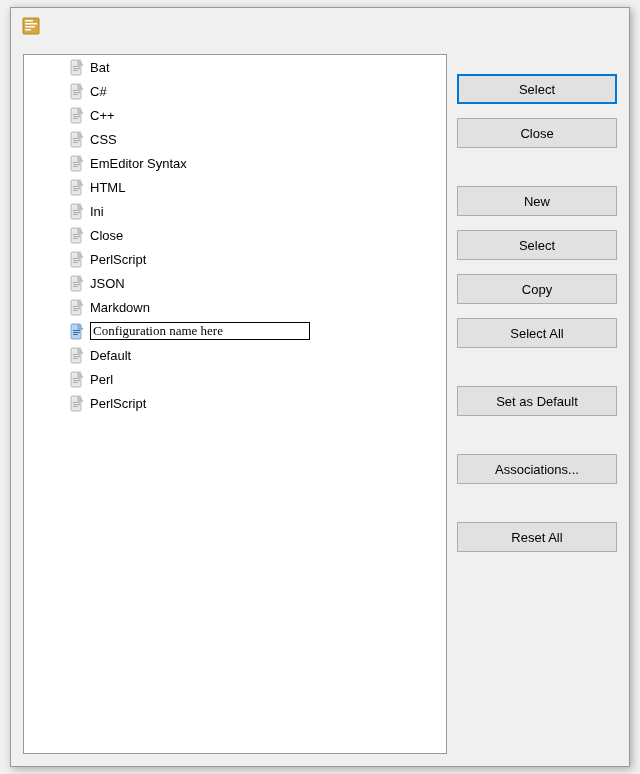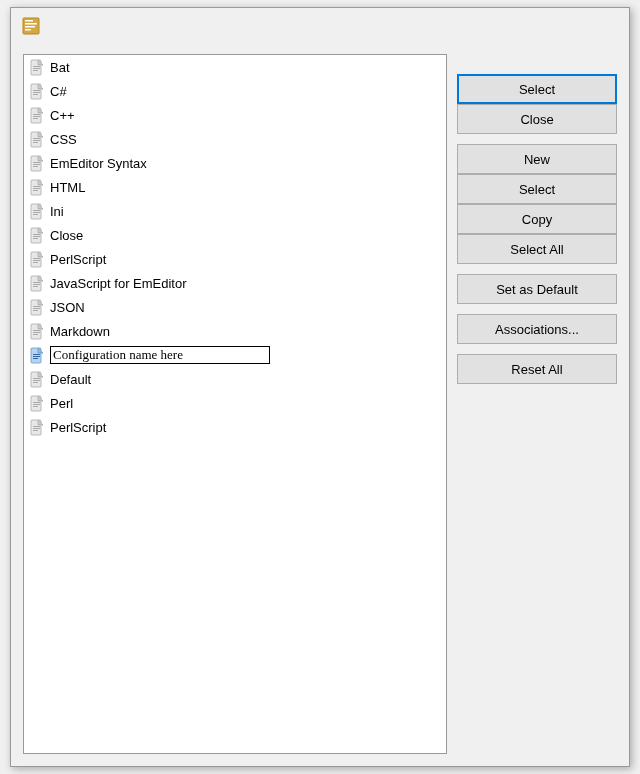--- a/index.html
+++ b/index.html
@@ -84,20 +84,21 @@
       flex: 1;
       overflow: hidden;
       position: relative;
       display: flex;
     }
     .list-scroll {
       flex: 1;
       overflow-y: auto;
       overflow-x: hidden;
       scrollbar-width: thin;
+      margin-left: 40px;
     }
     .list-scroll::-webkit-scrollbar {
       width: 16px;
     }
     .list-scroll::-webkit-scrollbar-track {
       background: #f0f0f0;
     }
     .list-scroll::-webkit-scrollbar-thumb {
       background: #c0c0c0;
       border: 1px solid #999;
@@ -137,21 +138,21 @@
       outline: none;
       font-size: 13px;
       font-family: inherit;
       padding: 0 2px;
       width: 220px;
     }
     .buttons-panel {
       display: flex;
       flex-direction: column;
       width: 160px;
-      gap: 0;
+      gap: 14px;
       padding-top: 22px;
     }
     .dialog-btn {
       width: 100%;
       height: 30px;
       background: #e1e1e1;
       border: 1px solid #adadad;
       cursor: pointer;
       font-size: 13px;
       font-family: inherit;
@@ -305,32 +306,20 @@
             <div class="list-item">
               <span class="list-item-icon">
                 <svg width="14" height="17" viewBox="0 0 14 17">
     <rect x="1" y="1" width="10" height="15" rx="1" fill="#e8e8e8" stroke="#aaa" stroke-width="0.8"></rect>
     <polygon points="8,1 13,6 8,6" fill="#ccc" stroke="#aaa" stroke-width="0.8"></polygon>
     <rect x="3" y="7" width="7" height="1" fill="#aaa" rx="0.3"></rect>
     <rect x="3" y="9" width="7" height="1" fill="#aaa" rx="0.3"></rect>
     <rect x="3" y="11" width="5" height="1" fill="#aaa" rx="0.3"></rect>
   </svg>
               </span>
-              <span class="list-item-text">JavaScript for EmEditor</span>
-            </div>
-            <div class="list-item">
-              <span class="list-item-icon">
-                <svg width="14" height="17" viewBox="0 0 14 17">
-    <rect x="1" y="1" width="10" height="15" rx="1" fill="#e8e8e8" stroke="#aaa" stroke-width="0.8"></rect>
-    <polygon points="8,1 13,6 8,6" fill="#ccc" stroke="#aaa" stroke-width="0.8"></polygon>
-    <rect x="3" y="7" width="7" height="1" fill="#aaa" rx="0.3"></rect>
-    <rect x="3" y="9" width="7" height="1" fill="#aaa" rx="0.3"></rect>
-    <rect x="3" y="11" width="5" height="1" fill="#aaa" rx="0.3"></rect>
-  </svg>
-              </span>
               <span class="list-item-text">JSON</span>
             </div>
             <div class="list-item">
               <span class="list-item-icon">
                 <svg width="14" height="17" viewBox="0 0 14 17">
     <rect x="1" y="1" width="10" height="15" rx="1" fill="#e8e8e8" stroke="#aaa" stroke-width="0.8"></rect>
     <polygon points="8,1 13,6 8,6" fill="#ccc" stroke="#aaa" stroke-width="0.8"></polygon>
     <rect x="3" y="7" width="7" height="1" fill="#aaa" rx="0.3"></rect>
     <rect x="3" y="9" width="7" height="1" fill="#aaa" rx="0.3"></rect>
     <rect x="3" y="11" width="5" height="1" fill="#aaa" rx="0.3"></rect>

